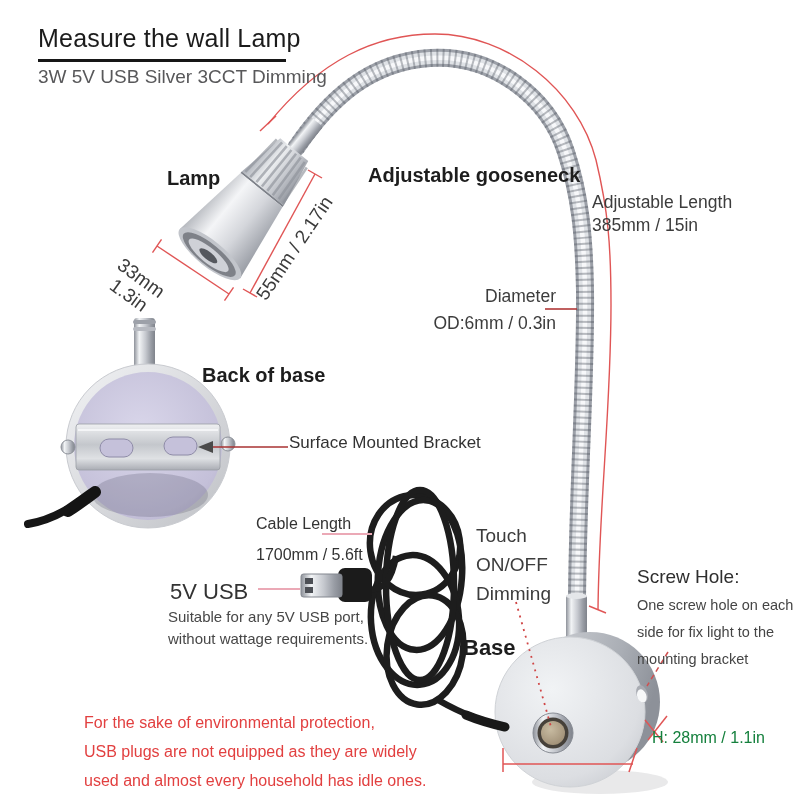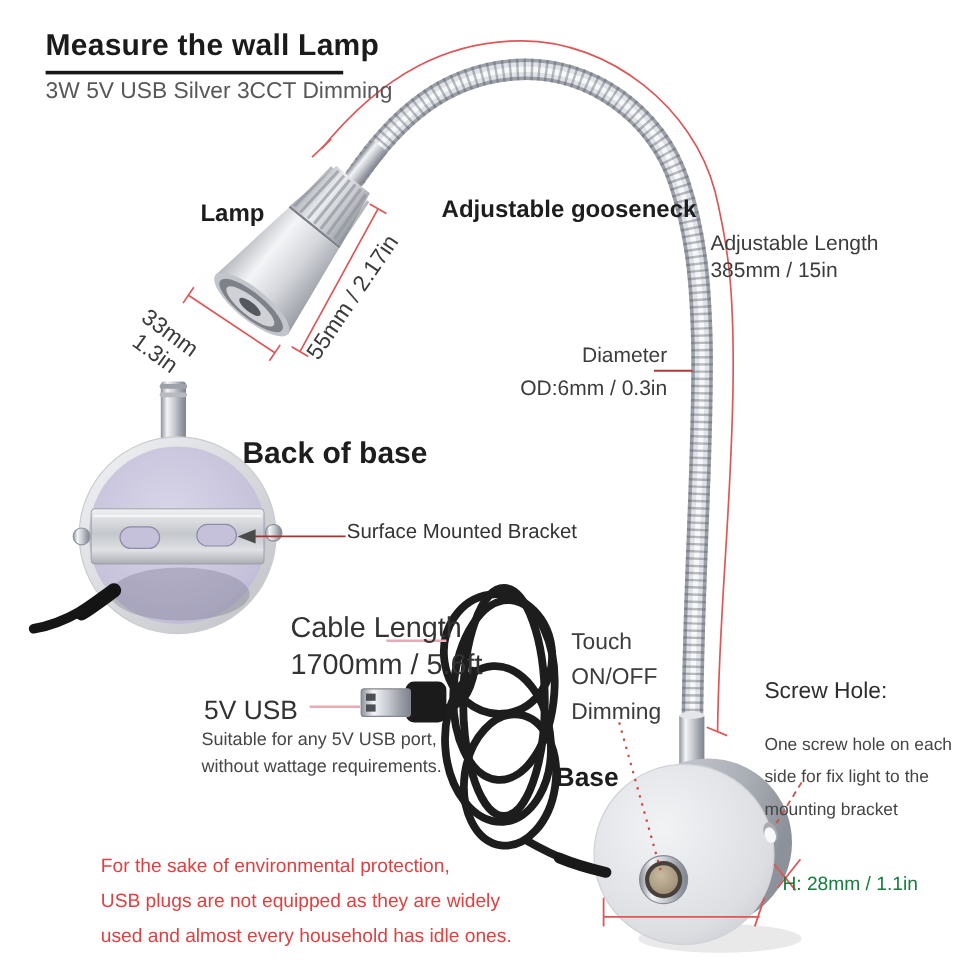--- a/index.html
+++ b/index.html
@@ -1,40 +1,40 @@
 <!DOCTYPE html>
 <html><head>
 <meta charset="utf-8">
 <style>
   html,body{margin:0;padding:0;background:#fff;}
   .canvas{position:relative;width:800px;height:800px;background:#ffffff;overflow:hidden;
           font-family:"Liberation Sans",sans-serif;}
   .canvas svg{position:absolute;left:0;top:0;}
   .lbl{position:absolute;white-space:nowrap;color:#3c3c3c;}
   .bold{font-weight:bold;color:#1d1d1d;}
-  .title{left:38px;top:24px;font-size:25px;font-weight:bold;color:#1b1b1b;letter-spacing:.2px;}
+  .title{left:38px;top:24px;font-size:25px;font-weight:normal;color:#1b1b1b;letter-spacing:.2px;}
   .title-underline{position:absolute;left:38px;top:59px;width:248px;height:3px;background:#171717;}
   .subtitle{left:38px;top:66px;font-size:19px;color:#58585a;}
   .lamp-label{left:167px;top:167px;font-size:20px;}
   .goose-label{left:368px;top:164px;font-size:20px;}
   .goose-len{left:592px;top:191px;font-size:17.5px;line-height:23px;}
   .dia{left:420px;top:283px;width:136px;font-size:17.5px;line-height:27px;text-align:right;}
   .dim-rot{font-size:19px;color:#3b3b3b;}
   .w33{left:126px;top:254px;line-height:21px;text-align:center;transform:rotate(36deg);transform-origin:0 0;}
   .l55{left:252px;top:292px;transform:rotate(-56deg);transform-origin:0 0;}
-  .backbase-label{left:202px;top:364px;font-size:25px;}
+  .backbase-label{left:202px;top:364px;font-size:20px;}
   .bracket-label{left:289px;top:433px;font-size:17px;color:#333;}
-  .cable-len{left:242px;top:508px;font-size:24px;line-height:31px;color:#333;}
+  .cable-len{left:256px;top:508px;font-size:16px;line-height:31px;color:#333;}
   .usb-title{left:170px;top:579px;font-size:22px;color:#333;}
   .usb-d1{left:168px;top:608px;font-size:15px;color:#474747;}
   .usb-d2{left:168px;top:630px;font-size:15px;color:#474747;}
   .touch{left:476px;top:521px;font-size:19px;line-height:29px;}
   .base-label{left:463px;top:635px;font-size:22px;text-align:center;}
   .screw-title{left:637px;top:566px;font-size:19px;color:#2e2e2e;}
-  .screw-body{left:637px;top:592px;font-size:14.5px;line-height:27px;color:#454545;margin-top:16px;}
+  .screw-body{left:637px;top:592px;font-size:14.5px;line-height:27px;color:#454545;}
   .h-dim{left:652px;top:729px;font-size:16px;color:#15803d;}
   .d-dim{left:502px;top:763px;font-size:22px;color:#333;}
   .disclaimer{left:84px;top:708px;font-size:16px;line-height:29px;color:#e24040;}
 </style>
 </head>
 <body>
 
 <div class="canvas">
 
   <svg width="800" height="800" viewBox="0 0 800 800">

